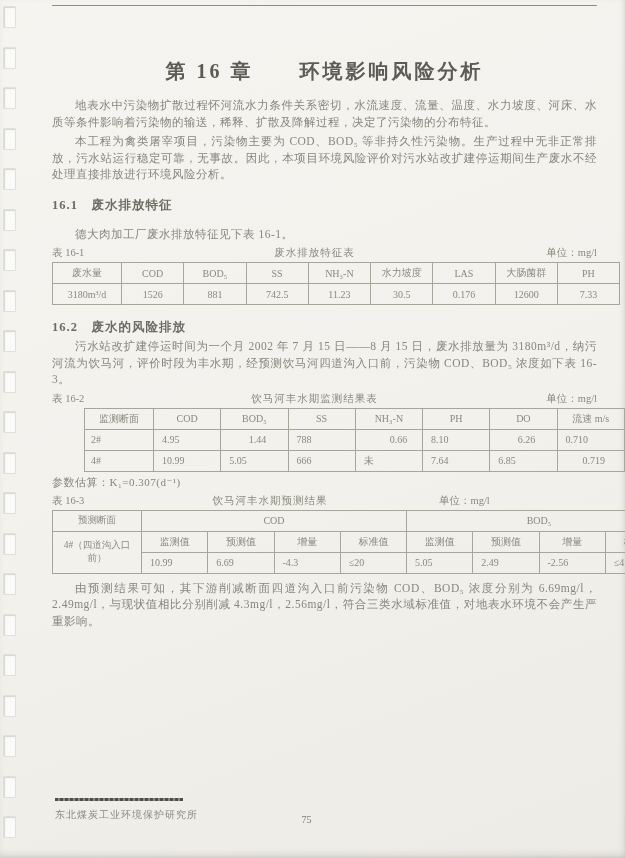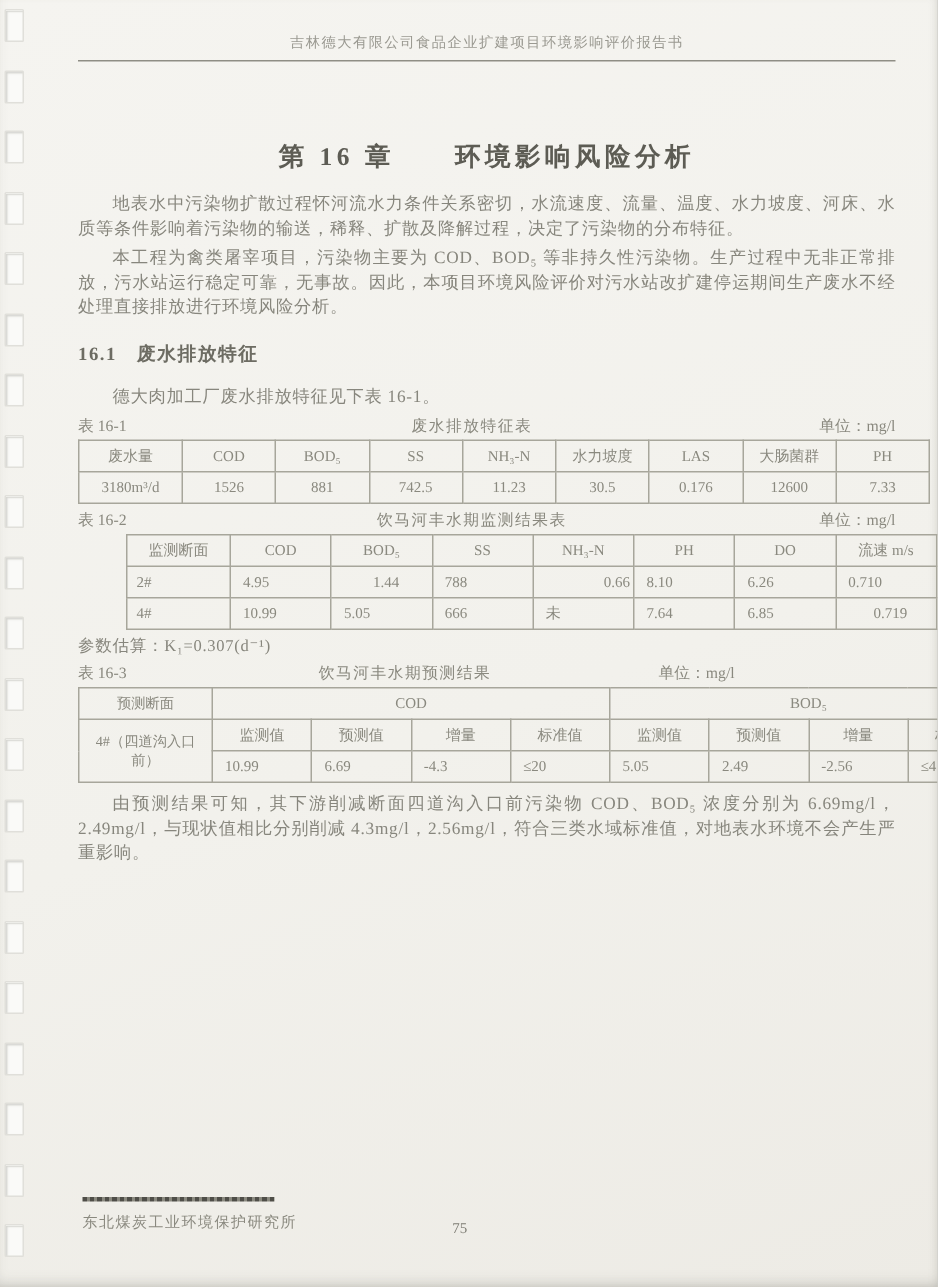--- a/index.html
+++ b/index.html
@@ -20,21 +20,21 @@
     box-shadow:inset 1px 1px 1px rgba(150,148,140,.35);
   }
   .content{position:absolute;left:52px;right:28px;top:0;}
   .report-header{
     margin-top:22px;text-align:center;
     font-size:9.5px;letter-spacing:1px;color:#9a9991;
   }
   .header-rule{border:none;border-top:1px solid #8f8e85;margin:5px 0 0 0;}
   .chapter-title{
     margin:52px 0 12px;text-align:center;
-    font-size:17px;font-weight:bold;color:#5d5c54;letter-spacing:3px;
+    font-size:20px;font-weight:bold;color:#5d5c54;letter-spacing:3px;
   }
   p.body-text{
     margin:0 0 3px;font-size:11.5px;line-height:16.5px;
     text-align:justify;text-indent:2em;letter-spacing:.5px;
   }
   .section-heading{
     margin:14px 0 12px;font-size:12.5px;font-weight:bold;color:#6d6c63;letter-spacing:1px;
   }
   .table-caption{
     display:flex;align-items:flex-end;font-size:10.5px;color:#8a897f;margin:4px 0 2px;gap:24px;
@@ -89,21 +89,20 @@
       <div class="hole" style="top: 613.5px;"></div>
       <div class="hole" style="top: 654px;"></div>
       <div class="hole" style="top: 694.5px;"></div>
       <div class="hole" style="top: 735px;"></div>
       <div class="hole" style="top: 775.5px;"></div>
       <div class="hole" style="top: 816px;"></div>
     </div>
 
   <div class="content">
 
-    <div class="report-header">吉林德大有限公司食品企业扩建项目环境影响评价报告书</div>
     <hr class="header-rule">
 
     <div class="chapter-title">第 16 章　　环境影响风险分析</div>
 
     <p class="body-text">地表水中污染物扩散过程怀河流水力条件关系密切，水流速度、流量、温度、水力坡度、河床、水质等条件影响着污染物的输送，稀释、扩散及降解过程，决定了污染物的分布特征。</p>
     <p class="body-text" style="margin-bottom:14px;">本工程为禽类屠宰项目，污染物主要为 COD、BOD₅ 等非持久性污染物。生产过程中无非正常排放，污水站运行稳定可靠，无事故。因此，本项目环境风险评价对污水站改扩建停运期间生产废水不经处理直接排放进行环境风险分析。</p>
 
     <div class="section-heading">16.1　废水排放特征</div>
     <p class="body-text" style="margin-bottom:4px;">德大肉加工厂废水排放特征见下表 16-1。</p>
 
@@ -133,20 +132,22 @@
           <td>742.5</td>
           <td>11.23</td>
           <td>30.5</td>
           <td>0.176</td>
           <td>12600</td>
           <td>7.33</td>
         </tr>
       </tbody>
     </table>
 
+    <div class="section-heading" style="margin:14px 0 2px;">16.2　废水的风险排放</div>
+    <p class="body-text">污水站改扩建停运时间为一个月 2002 年 7 月 15 日——8 月 15 日，废水排放量为 3180m³/d，纳污河流为饮马河，评价时段为丰水期，经预测饮马河四道沟入口前，污染物 COD、BOD₅ 浓度如下表 16-3。</p>
 
     <div class="table-caption">
       <span class="cap-label">表 16-2</span>
       <span class="cap-title">饮马河丰水期监测结果表</span>
       <span class="cap-unit">单位：mg/l</span>
     </div>
 
     <table class="data-table t2">
       <tbody>
         <tr>
@@ -158,23 +159,23 @@
           <td>PH</td>
           <td>DO</td>
           <td>流速 m/s</td>
           <td>流量 m³/s</td>
         </tr>
         <tr>
           <td class="first" style="text-align:left;padding-left:6px;">2#</td>
           <td style="text-align:left;padding-left:8px;">4.95</td>
           <td style="text-align:center;padding-left:8px;">1.44</td>
           <td style="text-align:left;padding-left:8px;">788</td>
-          <td style="text-align:right;padding-left:21px;">0.66</td>
+          <td style="text-align:center;padding-left:21px;">0.66</td>
           <td style="text-align:left;padding-left:8px;">8.10</td>
-          <td style="text-align:left;padding-left:8px;">6.26</td>
+          <td style="text-align:center;padding-left:8px;">6.26</td>
           <td style="text-align:left;padding-left:8px;">0.710</td>
           <td style="text-align:left;padding-left:8px;">28.76</td>
         </tr>
         <tr>
           <td class="first" style="text-align:left;padding-left:6px;">4#</td>
           <td style="text-align:left;padding-left:8px;">10.99</td>
           <td style="text-align:left;padding-left:8px;">5.05</td>
           <td style="text-align:left;padding-left:8px;">666</td>
           <td style="text-align:left;padding-left:8px;">未</td>
           <td style="text-align:left;padding-left:8px;">7.64</td>

